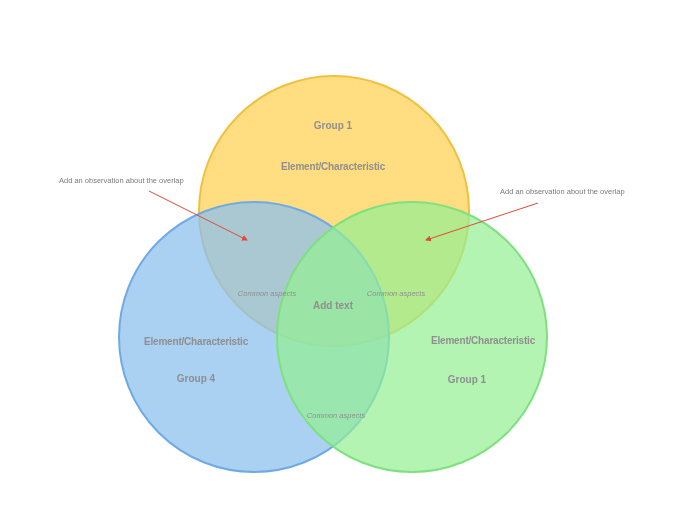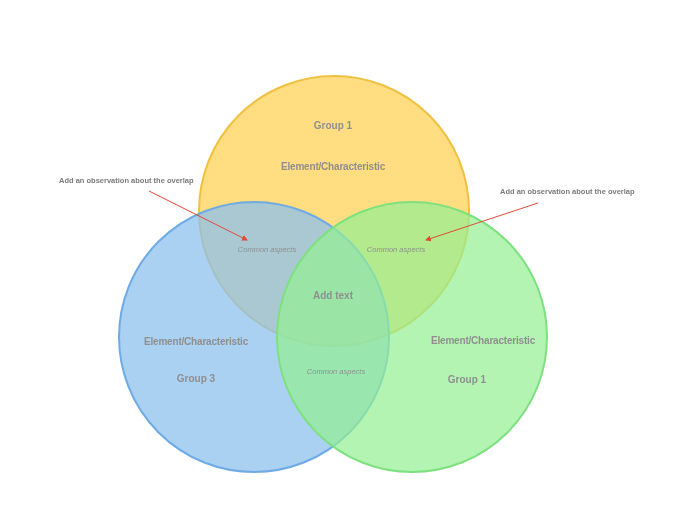--- a/index.html
+++ b/index.html
@@ -1,23 +1,23 @@
 <!DOCTYPE html>
 <html><head>
   <meta charset="utf-8">
   <style>
     html, body { margin: 0; padding: 0; background: #ffffff; }
     body { width: 697px; height: 520px; position: relative; overflow: hidden; font-family: "Liberation Sans", sans-serif; }
     svg.venn { position: absolute; left: 0; top: 0; }
     .lbl { position: absolute; color: #8f8f8f; white-space: nowrap; transform: translateX(-50%); }
     .grp { font-size: 10px; font-weight: bold; }
     .el { font-size: 10px; font-weight: bold; letter-spacing: -0.2px; }
-    .ca { font-size: 7.5px; font-style: italic; }
+    .ca { font-size: 7.5px; font-style: italic; margin-top: 44px; }
     .center { font-size: 10px; font-weight: bold; }
-    .obs { position: absolute; font-size: 7.5px; color: #7a7a7a; white-space: nowrap; font-weight: bold; }
+    .obs { position: absolute; font-size: 7.5px; color: #7a7a7a; white-space: nowrap; }
   </style>
 </head>
 <body>
 
 <svg class="venn" width="697" height="520">
   <defs>
     <marker id="ah" markerWidth="6" markerHeight="6" refX="5" refY="3" orient="auto">
       <path d="M0,0 L6,3 L0,6 z" fill="#e04a3a"></path>
     </marker>
   </defs>
@@ -25,24 +25,24 @@
   <circle cx="254" cy="337" r="135" fill="#8ec0ee" fill-opacity="0.75" stroke="#6eaae4" stroke-width="2"></circle>
   <circle cx="412" cy="337" r="135" fill="#93ef93" fill-opacity="0.7" stroke="#7ee07e" stroke-width="2"></circle>
   <line x1="149" y1="191" x2="247" y2="240" stroke="#e04a3a" stroke-width="1" marker-end="url(#ah)"></line>
   <line x1="538" y1="203" x2="426" y2="240" stroke="#e04a3a" stroke-width="1" marker-end="url(#ah)"></line>
 </svg>
 
 <div class="lbl grp" style="left:333px; top:120px;text-align:center;">Group 1</div>
 <div class="lbl el" style="left:333px; top:161px;">Element/Characteristic</div>
 
 <div class="lbl el" style="left:196px; top:336px;">Element/Characteristic</div>
-<div class="lbl grp" style="left:196px; top:373px;">Group 3</div>
+<div class="lbl grp" style="left:196px; top:373px;">Group 4</div>
 
 <div class="lbl el" style="left:483px; top:335px;">Element/Characteristic</div>
 <div class="lbl grp" style="left:467px; top:374px;">Group 1</div>
 
 <div class="lbl ca" style="left:267px; top:245px;">Common aspects</div>
 <div class="lbl ca" style="left:396px; top:245px;">Common aspects</div>
 <div class="lbl ca" style="left:336px; top:367px;">Common aspects</div>
-<div class="lbl center" style="left:333px; top:290px;">Add text</div>
+<div class="lbl center" style="left:333px; top:300px;">Add text</div>
 
 <div class="obs" style="left:59px; top:176px;">Add an observation about the overlap</div>
 <div class="obs" style="left:500px; top:187px;">Add an observation about the overlap</div>
 
 </body></html>

